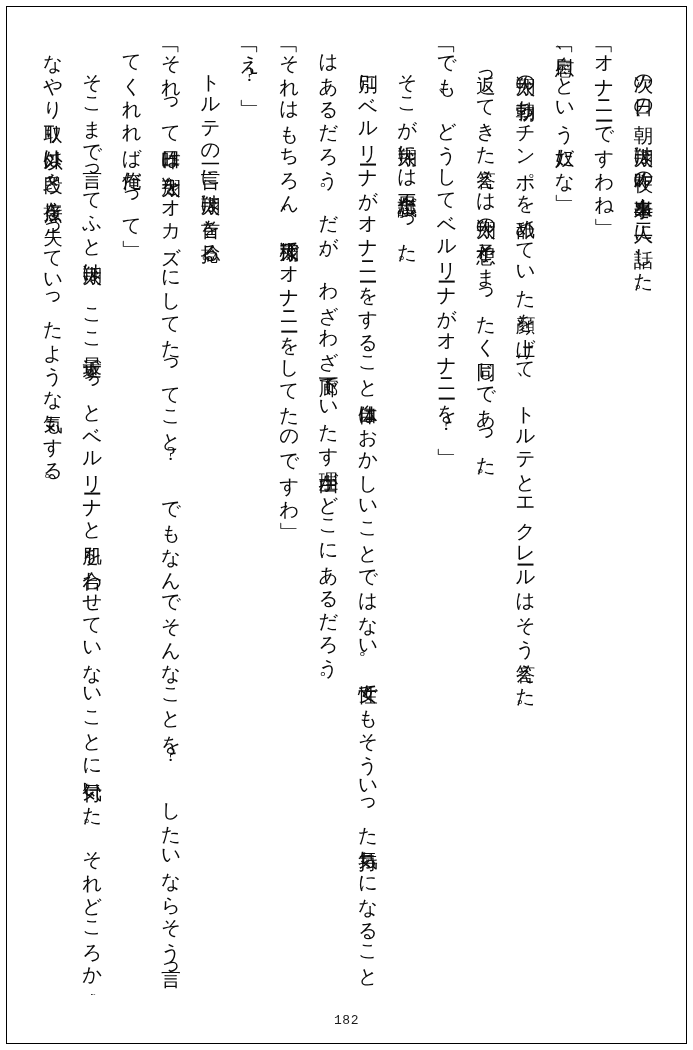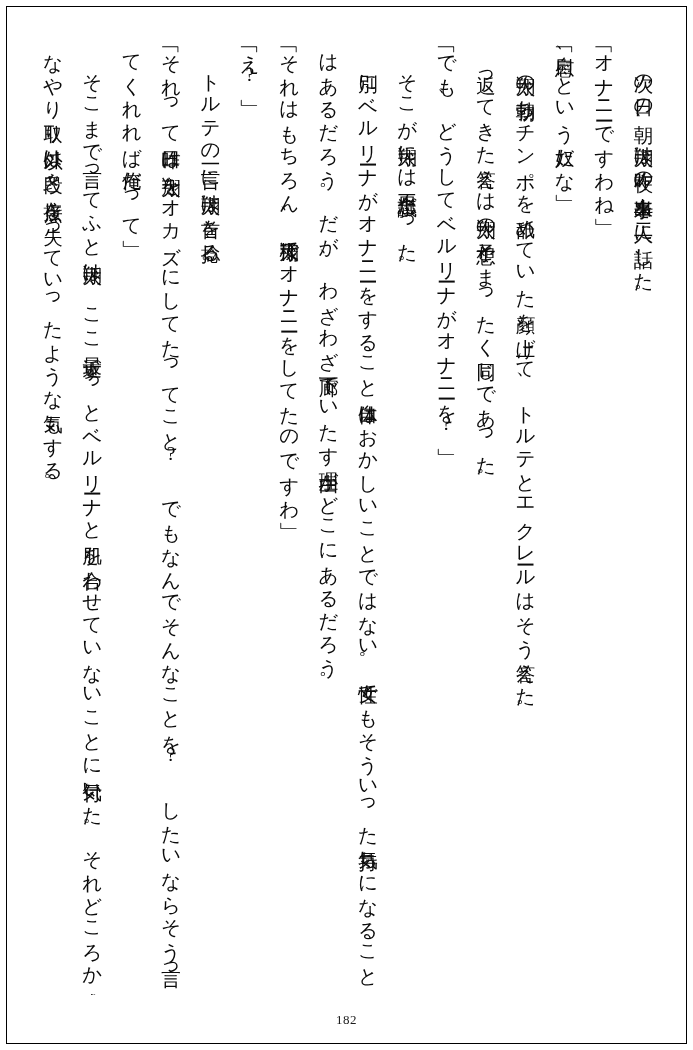--- a/index.html
+++ b/index.html
@@ -58,21 +58,21 @@
   #text-body .para.indent {
     text-indent: 1em;
   }
   .page-number {
     position: absolute;
     left: 0;
     right: 0;
     bottom: 22px;
     text-align: center;
     font-size: 13px;
-    font-family: Liberation Serif, serif;
+    font-family: Liberation Mono, monospace;
     color: #1a1a1a;
     letter-spacing: 0.5px;
   }
 </style>
 </head>
 <body>
 
 <div id="page">
 
   <div id="page-frame"></div>

